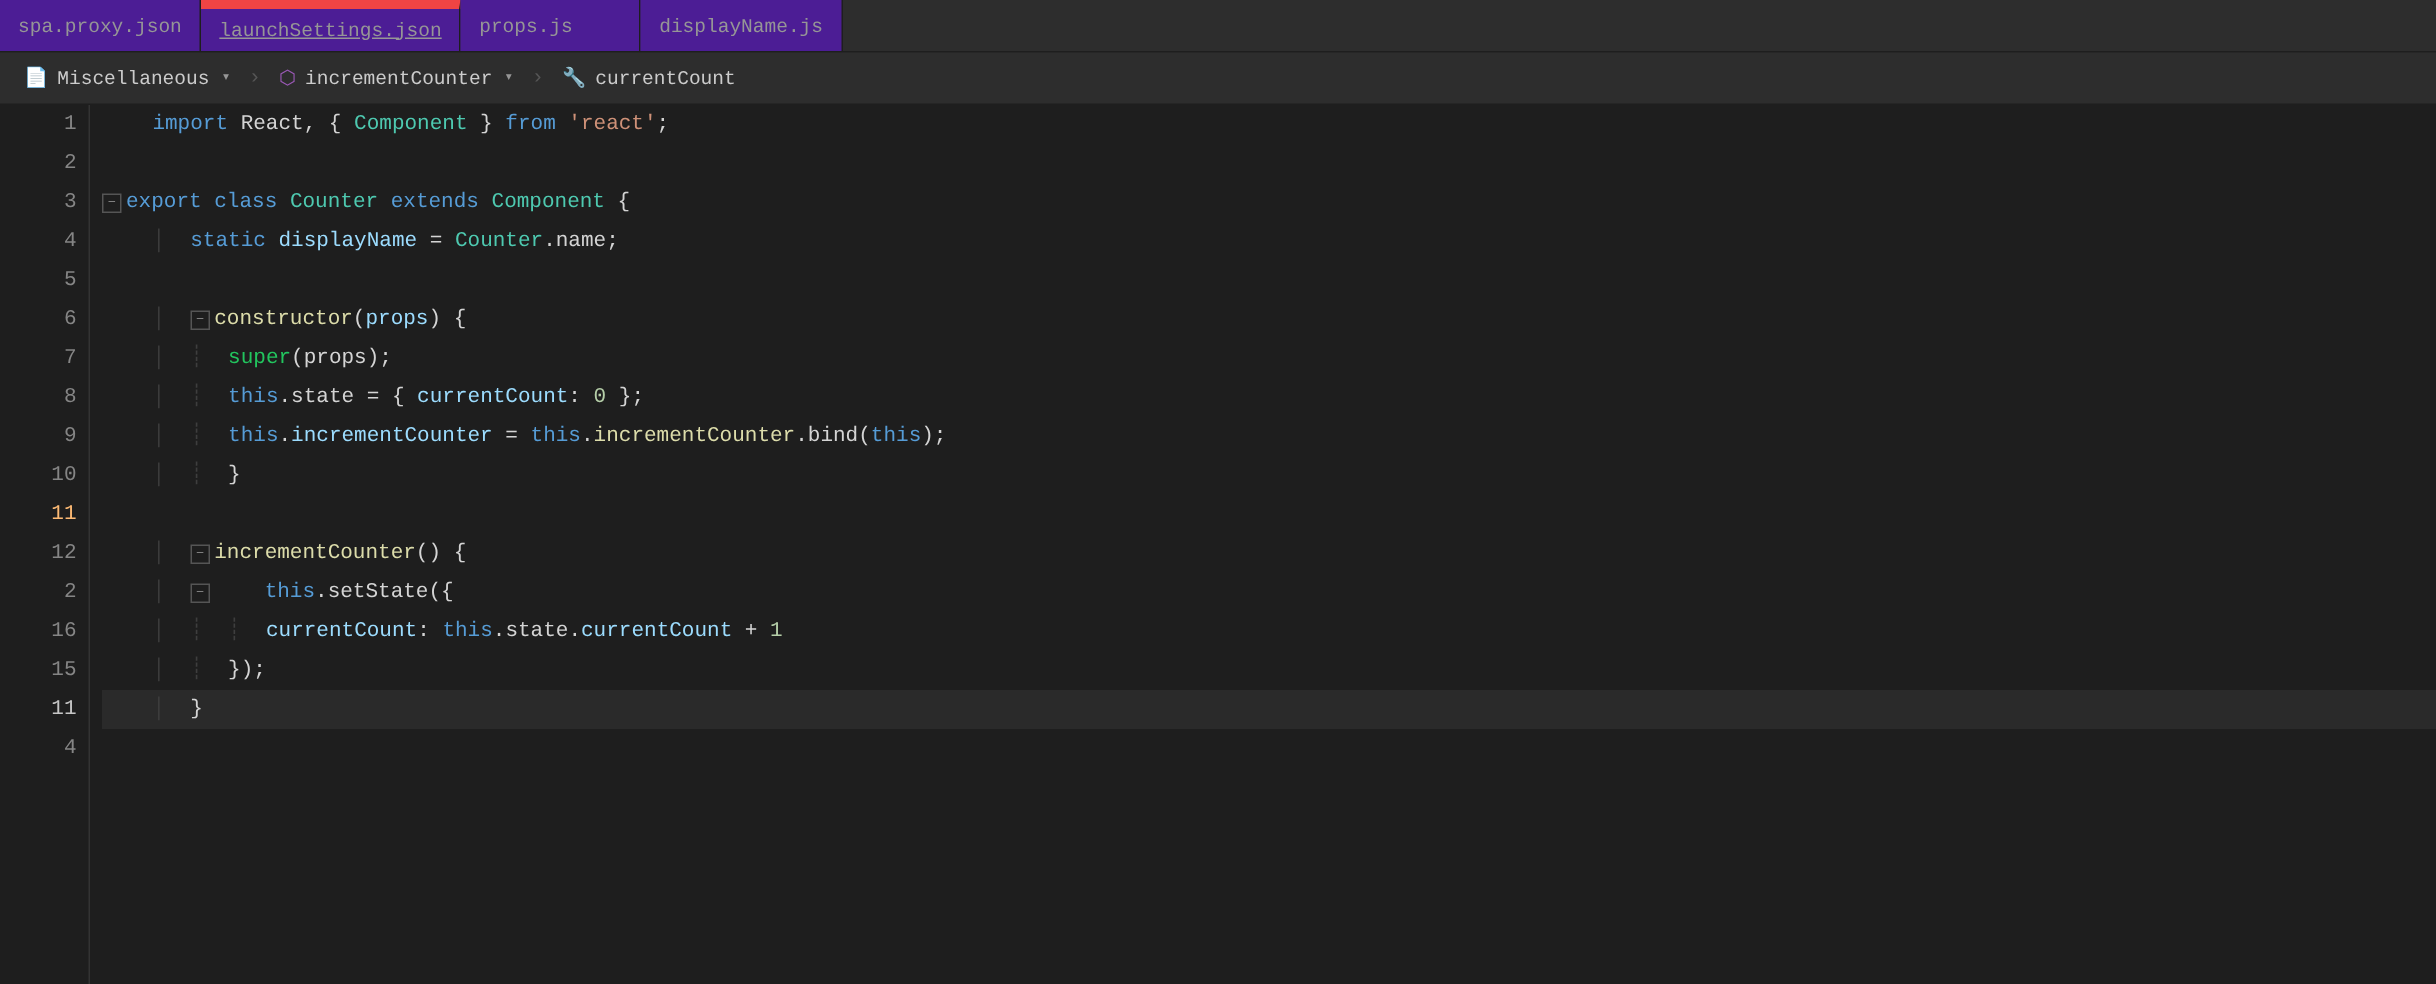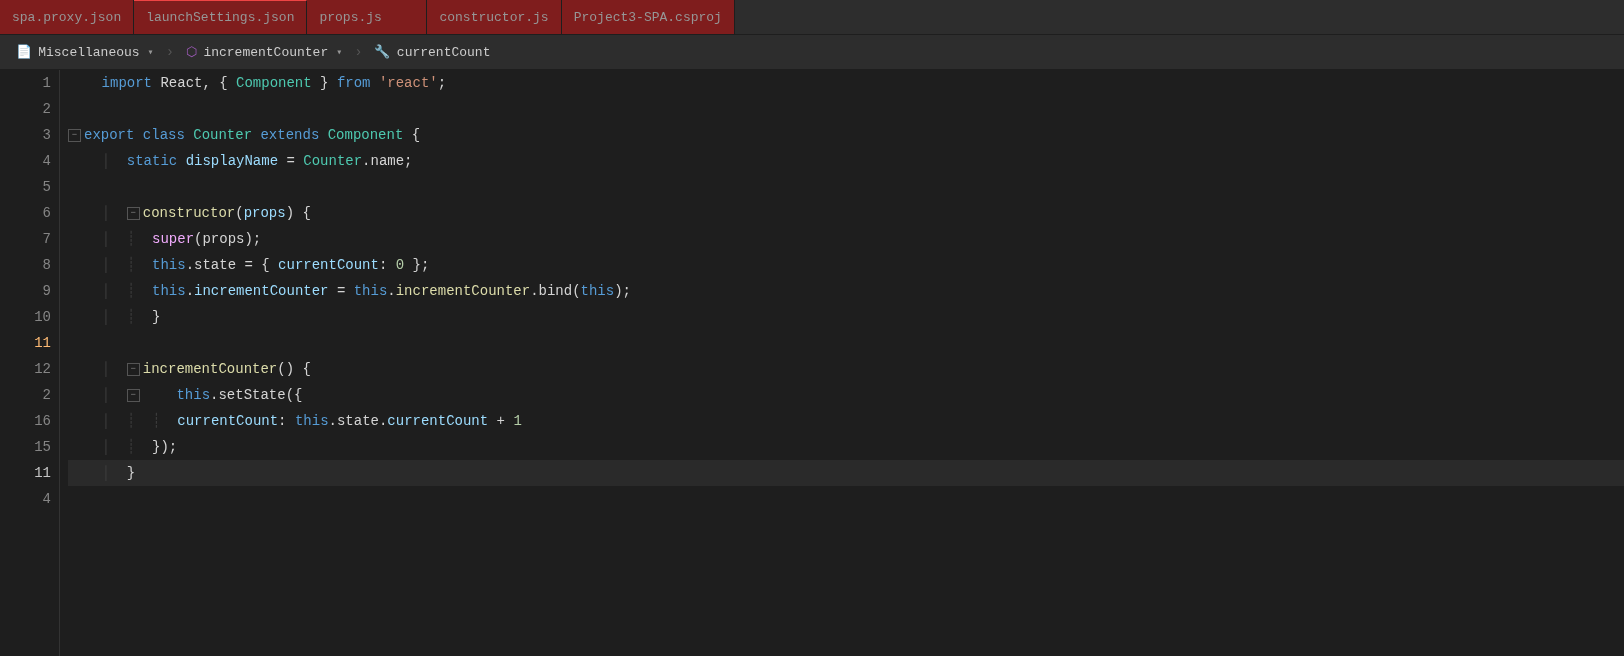--- a/index.html
+++ b/index.html
@@ -21,21 +21,21 @@
       align-items: stretch;
       border-bottom: 1px solid #1e1e1e;
     }
     .tab {
       display: flex;
       align-items: center;
       padding: 0 12px;
       gap: 6px;
       font-size: 13px;
       color: #969696;
-      background: #7f1d1d;
+      background: #4c1d95;
       border-right: 1px solid #1e1e1e;
       cursor: pointer;
       white-space: nowrap;
       min-width: 120px;
     }
     .tab.active {
       background: #1e1e1e;
       color: #ffffff;
       border-top: 1px solid #e8c84a;
     }
@@ -107,31 +107,28 @@
       position: relative;
     }
   </style>
 </head>
 <body>
 
 <div class="tab-bar">
   <div class="tab">
     <span>spa.proxy.json</span>
   </div>
-  <div class="tab" style="border-top: 1px solid #ef4444;">
+  <div class="tab" style="border-top: 6px solid #ef4444; text-decoration: underline;">
     <span>launchSettings.json</span>
   </div>
   <div class="tab">
     <span>props.js</span>
   </div>
   <div class="tab">
-    <span>constructor.js</span>
-  </div>
-  <div class="tab">
-    <span>Project3-SPA.csproj</span>
+    <span>displayName.js</span>
   </div>
   <div style="flex:1; background:#2d2d2d;"></div>
 </div>
 
 <div class="breadcrumb-bar">
 
   <div class="breadcrumb-section">
     <span style="font-size:13px;">📄</span>
     <span>Miscellaneous</span>
     <span class="breadcrumb-dropdown">▾</span>
@@ -173,21 +170,21 @@
       <div style="height: 26px; display: flex; align-items: center; justify-content: flex-end; color: rgb(133, 133, 133);">4</div>
     </div>
 
   <div class="code-content" id="code-content">
       <div style="height: 26px; display: flex; align-items: center; white-space: pre; font-size: 14px; line-height: 26px; position: relative;"><span style="color: rgb(212, 212, 212); white-space: pre;">    </span><span style="color: rgb(86, 156, 214); white-space: pre;">import</span><span style="color: rgb(212, 212, 212); white-space: pre;"> React, { </span><span style="color: rgb(78, 201, 176); white-space: pre;">Component</span><span style="color: rgb(212, 212, 212); white-space: pre;"> } </span><span style="color: rgb(86, 156, 214); white-space: pre;">from</span><span style="color: rgb(212, 212, 212); white-space: pre;"> </span><span style="color: rgb(206, 145, 120); white-space: pre;">'react'</span><span style="color: rgb(212, 212, 212); white-space: pre;">;</span></div>
       <div style="height: 26px; display: flex; align-items: center; white-space: pre; font-size: 14px; line-height: 26px; position: relative;"></div>
       <div style="height: 26px; display: flex; align-items: center; white-space: pre; font-size: 14px; line-height: 26px; position: relative;"><span style="display: inline-flex; align-items: center; justify-content: center; width: 13px; height: 13px; border: 1px solid rgb(85, 85, 85); color: rgb(133, 133, 133); font-size: 9px; cursor: pointer; margin-right: 3px; flex-shrink: 0; vertical-align: middle;">−</span><span style="color: rgb(86, 156, 214); white-space: pre;">export</span><span style="color: rgb(212, 212, 212); white-space: pre;"> </span><span style="color: rgb(86, 156, 214); white-space: pre;">class</span><span style="color: rgb(212, 212, 212); white-space: pre;"> </span><span style="color: rgb(78, 201, 176); white-space: pre;">Counter</span><span style="color: rgb(212, 212, 212); white-space: pre;"> </span><span style="color: rgb(86, 156, 214); white-space: pre;">extends</span><span style="color: rgb(212, 212, 212); white-space: pre;"> </span><span style="color: rgb(78, 201, 176); white-space: pre;">Component</span><span style="color: rgb(212, 212, 212); white-space: pre;"> {</span></div>
       <div style="height: 26px; display: flex; align-items: center; white-space: pre; font-size: 14px; line-height: 26px; position: relative;"><span style="color: rgb(62, 62, 62); white-space: pre; letter-spacing: 0px;">    │  </span><span style="color: rgb(86, 156, 214); white-space: pre;">static</span><span style="color: rgb(212, 212, 212); white-space: pre;"> </span><span style="color: rgb(156, 220, 254); white-space: pre;">displayName</span><span style="color: rgb(212, 212, 212); white-space: pre;"> = </span><span style="color: rgb(78, 201, 176); white-space: pre;">Counter</span><span style="color: rgb(212, 212, 212); white-space: pre;">.name;</span></div>
       <div style="height: 26px; display: flex; align-items: center; white-space: pre; font-size: 14px; line-height: 26px; position: relative;"></div>
       <div style="height: 26px; display: flex; align-items: center; white-space: pre; font-size: 14px; line-height: 26px; position: relative;"><span style="color: rgb(62, 62, 62); white-space: pre; letter-spacing: 0px;">    │  </span><span style="display: inline-flex; align-items: center; justify-content: center; width: 13px; height: 13px; border: 1px solid rgb(85, 85, 85); color: rgb(133, 133, 133); font-size: 9px; cursor: pointer; margin-right: 3px; flex-shrink: 0; vertical-align: middle;">−</span><span style="color: rgb(220, 220, 170); white-space: pre;">constructor</span><span style="color: rgb(212, 212, 212); white-space: pre;">(</span><span style="color: rgb(156, 220, 254); white-space: pre;">props</span><span style="color: rgb(212, 212, 212); white-space: pre;">) {</span></div>
-      <div style="height: 26px; display: flex; align-items: center; white-space: pre; font-size: 14px; line-height: 26px; position: relative;"><span style="color: rgb(62, 62, 62); white-space: pre; letter-spacing: 0px;">    │  ┊  </span><span style="color: #f0abfc; white-space: pre;">super</span><span style="color: rgb(212, 212, 212); white-space: pre;">(props);</span></div>
+      <div style="height: 26px; display: flex; align-items: center; white-space: pre; font-size: 14px; line-height: 26px; position: relative;"><span style="color: rgb(62, 62, 62); white-space: pre; letter-spacing: 0px;">    │  ┊  </span><span style="color: #22c55e; white-space: pre;">super</span><span style="color: rgb(212, 212, 212); white-space: pre;">(props);</span></div>
       <div style="height: 26px; display: flex; align-items: center; white-space: pre; font-size: 14px; line-height: 26px; position: relative;"><span style="color: rgb(62, 62, 62); white-space: pre; letter-spacing: 0px;">    │  ┊  </span><span style="color: rgb(86, 156, 214); white-space: pre;">this</span><span style="color: rgb(212, 212, 212); white-space: pre;">.state = { </span><span style="color: rgb(156, 220, 254); white-space: pre;">currentCount</span><span style="color: rgb(212, 212, 212); white-space: pre;">: </span><span style="color: rgb(181, 206, 168); white-space: pre;">0</span><span style="color: rgb(212, 212, 212); white-space: pre;"> };</span></div>
       <div style="height: 26px; display: flex; align-items: center; white-space: pre; font-size: 14px; line-height: 26px; position: relative;"><span style="color: rgb(62, 62, 62); white-space: pre; letter-spacing: 0px;">    │  ┊  </span><span style="color: rgb(86, 156, 214); white-space: pre;">this</span><span style="color: rgb(212, 212, 212); white-space: pre;">.</span><span style="color: rgb(156, 220, 254); white-space: pre;">incrementCounter</span><span style="color: rgb(212, 212, 212); white-space: pre;"> = </span><span style="color: rgb(86, 156, 214); white-space: pre;">this</span><span style="color: rgb(212, 212, 212); white-space: pre;">.</span><span style="color: rgb(220, 220, 170); white-space: pre;">incrementCounter</span><span style="color: rgb(212, 212, 212); white-space: pre;">.bind(</span><span style="color: rgb(86, 156, 214); white-space: pre;">this</span><span style="color: rgb(212, 212, 212); white-space: pre;">);</span></div>
       <div style="height: 26px; display: flex; align-items: center; white-space: pre; font-size: 14px; line-height: 26px; position: relative;"><span style="color: rgb(62, 62, 62); white-space: pre; letter-spacing: 0px;">    │  ┊  </span><span style="color: rgb(212, 212, 212); white-space: pre;">}</span></div>
       <div style="height: 26px; display: flex; align-items: center; white-space: pre; font-size: 14px; line-height: 26px; position: relative;"></div>
       <div style="height: 26px; display: flex; align-items: center; white-space: pre; font-size: 14px; line-height: 26px; position: relative;"><span style="color: rgb(62, 62, 62); white-space: pre; letter-spacing: 0px;">    │  </span><span style="display: inline-flex; align-items: center; justify-content: center; width: 13px; height: 13px; border: 1px solid rgb(85, 85, 85); color: rgb(133, 133, 133); font-size: 9px; cursor: pointer; margin-right: 3px; flex-shrink: 0; vertical-align: middle;">−</span><span style="color: rgb(220, 220, 170); white-space: pre;">incrementCounter</span><span style="color: rgb(212, 212, 212); white-space: pre;">() {</span></div>
       <div style="height: 26px; display: flex; align-items: center; white-space: pre; font-size: 14px; line-height: 26px; position: relative;"><span style="color: rgb(62, 62, 62); white-space: pre; letter-spacing: 0px;">    │  </span><span style="display: inline-flex; align-items: center; justify-content: center; width: 13px; height: 13px; border: 1px solid rgb(85, 85, 85); color: rgb(133, 133, 133); font-size: 9px; cursor: pointer; margin-right: 3px; flex-shrink: 0; vertical-align: middle;">−</span><span style="color: rgb(212, 212, 212); white-space: pre;">    </span><span style="color: rgb(86, 156, 214); white-space: pre;">this</span><span style="color: rgb(212, 212, 212); white-space: pre;">.setState({</span></div>
       <div style="height: 26px; display: flex; align-items: center; white-space: pre; font-size: 14px; line-height: 26px; position: relative;"><span style="color: rgb(62, 62, 62); white-space: pre; letter-spacing: 0px;">    │  ┊  ┊  </span><span style="color: rgb(156, 220, 254); white-space: pre;">currentCount</span><span style="color: rgb(212, 212, 212); white-space: pre;">: </span><span style="color: rgb(86, 156, 214); white-space: pre;">this</span><span style="color: rgb(212, 212, 212); white-space: pre;">.state.</span><span style="color: rgb(156, 220, 254); white-space: pre;">currentCount</span><span style="color: rgb(212, 212, 212); white-space: pre;"> + </span><span style="color: rgb(181, 206, 168); white-space: pre;">1</span></div>
       <div style="height: 26px; display: flex; align-items: center; white-space: pre; font-size: 14px; line-height: 26px; position: relative;"><span style="color: rgb(62, 62, 62); white-space: pre; letter-spacing: 0px;">    │  ┊  </span><span style="color: rgb(212, 212, 212); white-space: pre;">});</span></div>
       <div style="height: 26px; display: flex; align-items: center; white-space: pre; font-size: 14px; line-height: 26px; position: relative; background: rgb(42, 42, 42);"><span style="color: rgb(62, 62, 62); white-space: pre; letter-spacing: 0px;">    │  </span><span style="color: rgb(212, 212, 212); white-space: pre;">}</span></div>
       <div style="height: 26px; display: flex; align-items: center; white-space: pre; font-size: 14px; line-height: 26px; position: relative;"></div>

